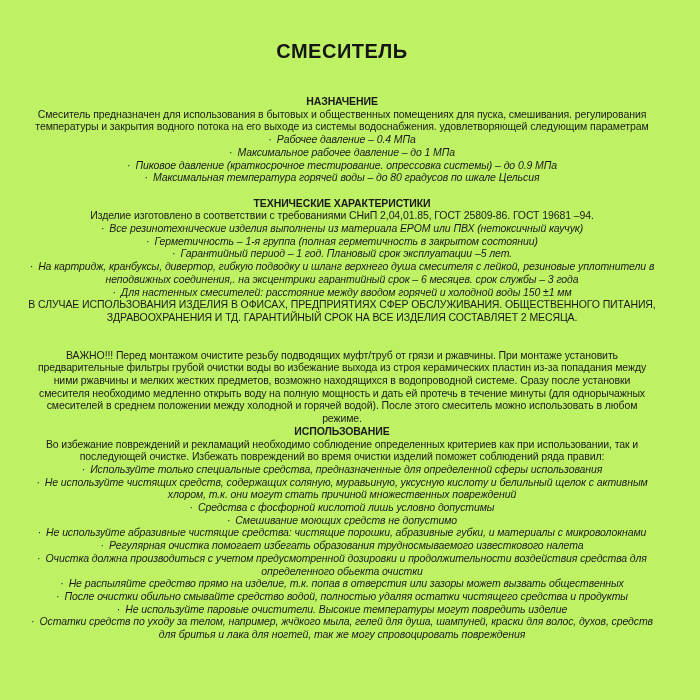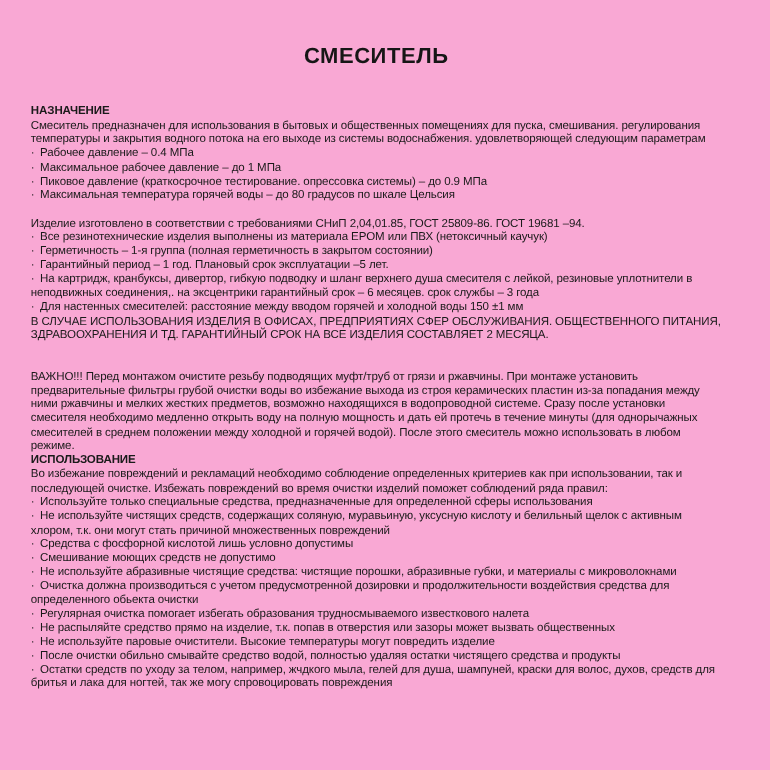--- a/index.html
+++ b/index.html
@@ -12,34 +12,35 @@
     height: 700px;
     font-family: "Liberation Sans", "DejaVu Sans", sans-serif;
     color: #1a1a1a;
     overflow: hidden;
   }
   .page {
     box-sizing: border-box;
     width: 700px;
     height: 700px;
     padding: 40px 44px 0 28px;
-    background: #f9a8d4;
+    background: #bef264;
   }
   .doc-title {
     margin: 0 0 32px 0;
     text-align: center;
     font-size: 20px;
     font-weight: 700;
     letter-spacing: 0.5px;
     color: #161616;
   }
   .body-copy {
     font-size: 10.5px;
     line-height: 12.7px;
     letter-spacing: -0.1px;
+    text-align: center;
   }
   .sec {
     margin: 0;
   }
   .sec + .sec,
   .standalone {
     margin-top: 12.7px;
   }
   .standalone + .standalone {
     margin-top: 25px;
@@ -48,20 +49,21 @@
     margin: 0;
     font-size: 10.5px;
     font-weight: 700;
     line-height: 12.7px;
   }
   .intro, .para {
     margin: 0;
   }
   .bullet-line {
     margin: 0;
+    font-style: italic;
   }
   .bullet-marker {
     display: inline-block;
     margin-right: 5px;
   }
 </style>
 </head>
 <body>
 
 <div class="page">
@@ -75,20 +77,21 @@
       <p class="intro">Смеситель предназначен для использования в бытовых и общественных помещениях для пуска, смешивания. регулирования температуры и закрытия водного потока на его выходе из системы водоснабжения. удовлетворяющей следующим параметрам</p>
       <div>
           <div class="bullet-line"><span class="bullet-marker">·</span><span>Рабочее давление – 0.4 МПа</span></div>
           <div class="bullet-line"><span class="bullet-marker">·</span><span>Максимальное рабочее давление – до 1 МПа</span></div>
           <div class="bullet-line"><span class="bullet-marker">·</span><span>Пиковое давление (краткосрочное тестирование. опрессовка системы) – до 0.9 МПа</span></div>
           <div class="bullet-line"><span class="bullet-marker">·</span><span>Максимальная температура горячей воды – до 80 градусов по шкале Цельсия</span></div>
         </div>
     </section>
 
     <section class="sec">
+      <h2 class="sec-heading">ТЕХНИЧЕСКИЕ ХАРАКТЕРИСТИКИ</h2>
       <p class="intro">Изделие изготовлено в соответствии с требованиями СНиП 2,04,01.85, ГОСТ 25809-86. ГОСТ 19681 –94.</p>
       <div>
           <div class="bullet-line"><span class="bullet-marker">·</span><span>Все резинотехнические изделия выполнены из материала EPOM или ПВХ (нетоксичный каучук)</span></div>
           <div class="bullet-line"><span class="bullet-marker">·</span><span>Герметичность – 1-я группа (полная герметичность в закрытом состоянии)</span></div>
           <div class="bullet-line"><span class="bullet-marker">·</span><span>Гарантийный период – 1 год. Плановый срок эксплуатации –5 лет.</span></div>
           <div class="bullet-line"><span class="bullet-marker">·</span><span>На картридж, кранбуксы, дивертор, гибкую подводку и шланг верхнего душа смесителя с лейкой, резиновые уплотнители в неподвижных соединения,. на эксцентрики гарантийный срок – 6 месяцев. срок службы – 3 года</span></div>
           <div class="bullet-line"><span class="bullet-marker">·</span><span>Для настенных смесителей: расстояние между вводом горячей и холодной воды 150 ±1 мм</span></div>
         </div>
     </section>
 
@@ -98,23 +101,23 @@
 
     <section class="sec">
       <h2 class="sec-heading">ИСПОЛЬЗОВАНИЕ</h2>
       <p class="intro">Во избежание повреждений и рекламаций необходимо соблюдение определенных критериев как при использовании, так и последующей очистке. Избежать повреждений во время очистки изделий поможет соблюдений ряда правил:</p>
       <div>
           <div class="bullet-line"><span class="bullet-marker">·</span><span>Используйте только специальные средства, предназначенные для определенной сферы использования</span></div>
           <div class="bullet-line"><span class="bullet-marker">·</span><span>Не используйте чистящих средств, содержащих соляную, муравьиную, уксусную кислоту и белильный щелок с активным хлором, т.к. они могут стать причиной множественных повреждений</span></div>
           <div class="bullet-line"><span class="bullet-marker">·</span><span>Средства с фосфорной кислотой лишь условно допустимы</span></div>
           <div class="bullet-line"><span class="bullet-marker">·</span><span>Смешивание моющих средств не допустимо</span></div>
           <div class="bullet-line"><span class="bullet-marker">·</span><span>Не используйте абразивные чистящие средства: чистящие порошки, абразивные губки, и материалы с микроволокнами</span></div>
+          <div class="bullet-line"><span class="bullet-marker">·</span><span>Регулярная очистка помогает избегать образования трудносмываемого известкового налета</span></div>
           <div class="bullet-line"><span class="bullet-marker">·</span><span>Очистка должна производиться с учетом предусмотренной дозировки и продолжительности воздействия средства для определенного обьекта очистки</span></div>
-          <div class="bullet-line"><span class="bullet-marker">·</span><span>Регулярная очистка помогает избегать образования трудносмываемого известкового налета</span></div>
           <div class="bullet-line"><span class="bullet-marker">·</span><span>Не распыляйте средство прямо на изделие, т.к. попав в отверстия или зазоры может вызвать общественных</span></div>
+          <div class="bullet-line"><span class="bullet-marker">·</span><span>После очистки обильно смывайте средство водой, полностью удаляя остатки чистящего средства и продукты</span></div>
           <div class="bullet-line"><span class="bullet-marker">·</span><span>Не используйте паровые очистители. Высокие температуры могут повредить изделие</span></div>
-          <div class="bullet-line"><span class="bullet-marker">·</span><span>После очистки обильно смывайте средство водой, полностью удаляя остатки чистящего средства и продукты</span></div>
           <div class="bullet-line"><span class="bullet-marker">·</span><span>Остатки средств по уходу за телом, например, жчдкого мыла, гелей для душа, шампуней, краски для волос, духов, средств для бритья и лака для ногтей, так же могу спровоцировать повреждения</span></div>
         </div>
     </section>
 
   </div>
 </div>
 
 </body></html>

